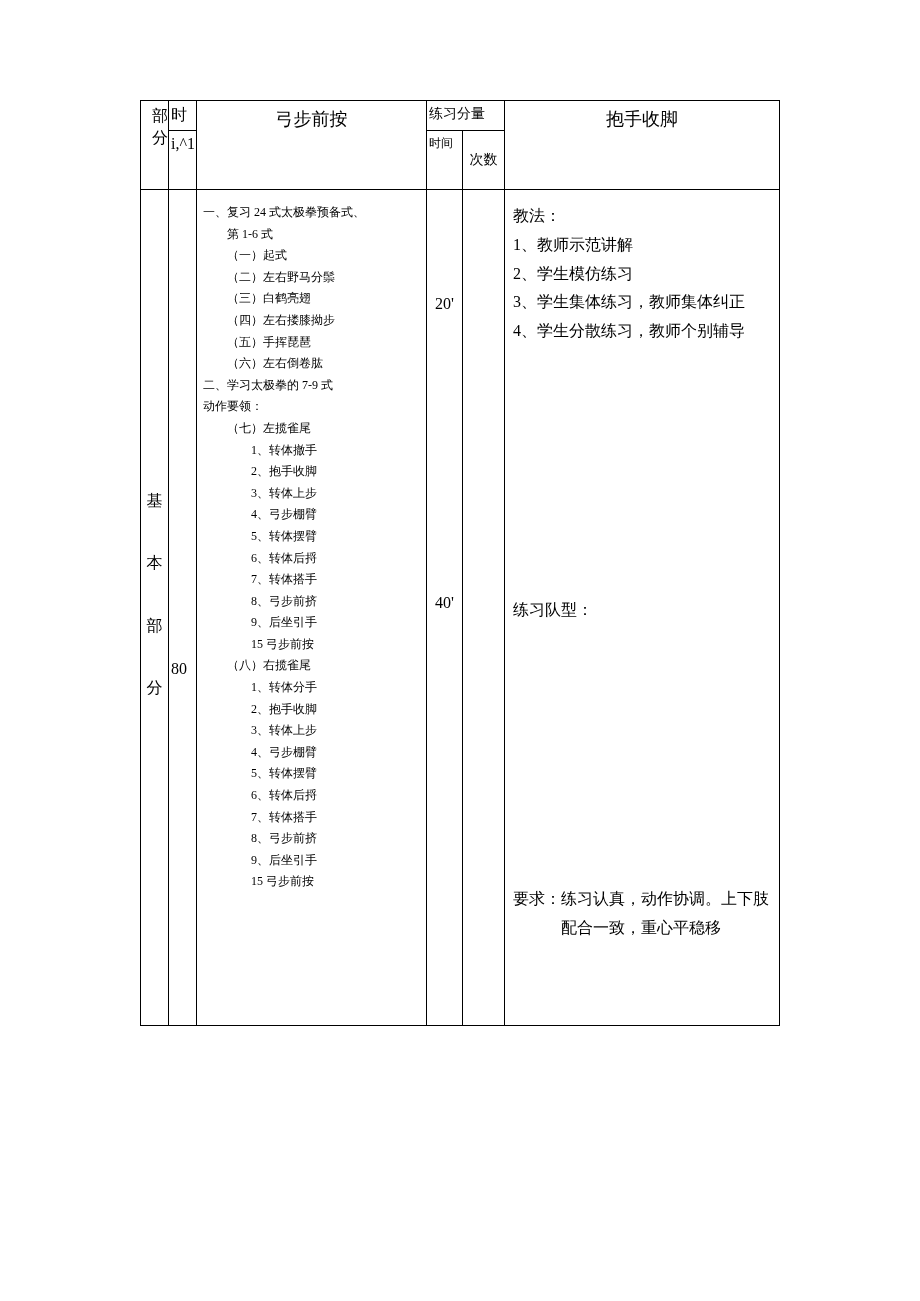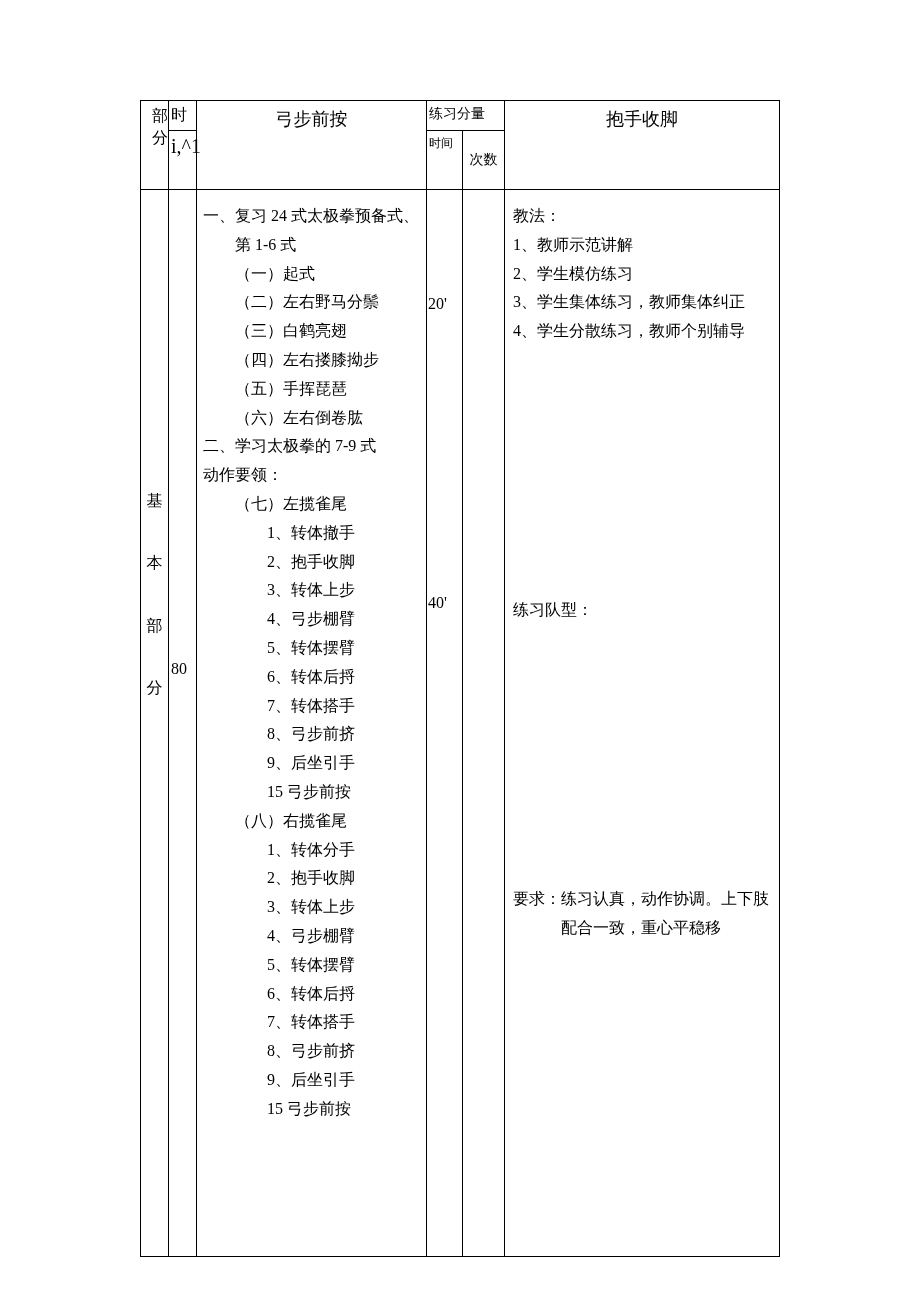--- a/index.html
+++ b/index.html
@@ -55,27 +55,28 @@
     padding-top: 280px;
   }
   .vtime {
     text-align: left;
     font-size: 16px;
     padding-top: 470px;
     padding-left: 2px;
   }
   .content-cell {
     padding: 12px 6px 12px 6px;
-    font-size: 16px;
+    font-size: 12px;
     line-height: 1.8;
   }
   .content-cell .l1 { margin-left: 0; }
   .content-cell .l2 { margin-left: 2em; }
   .content-cell .l3 { margin-left: 4em; }
   .time-cell {
+    text-align: center;
     font-size: 16px;
     padding-top: 100px;
     line-height: 1.8;
   }
   .cishu-cell {
     text-align: center;
     font-size: 16px;
   }
   .method-cell {
     padding: 12px 8px;
@@ -106,21 +107,21 @@
     <td rowspan="2" class="hdr" style="text-align:right;font-size:16px;line-height:1.4;padding:4px 0;">
       <span>部分</span>
     </td>
     <td class="hdr" style="text-align:left;font-size:16px;padding:4px 2px;">时</td>
     <td rowspan="2" class="hdr">弓步前按</td>
     <td colspan="2" class="hdr-small" style="text-align:left;font-size:14px;">练习分量</td>
     <td rowspan="2" class="hdr">抱手收脚</td>
   </tr>
 
   <tr>
-    <td class="hdr" style="text-align:center;font-size:20px;padding:4px 2px;">i,^1</td>
+    <td class="hdr" style="text-align:center;font-size:16px;padding:4px 2px;">i,^1</td>
     <td class="hdr-small">时间</td>
     <td class="hdr-cishu">次数</td>
   </tr>
 
   <tr>
     <td class="vlabel">
       <span>基</span><br>
       <span>本</span><br>
       <span>部</span><br>
       <span>分</span>

